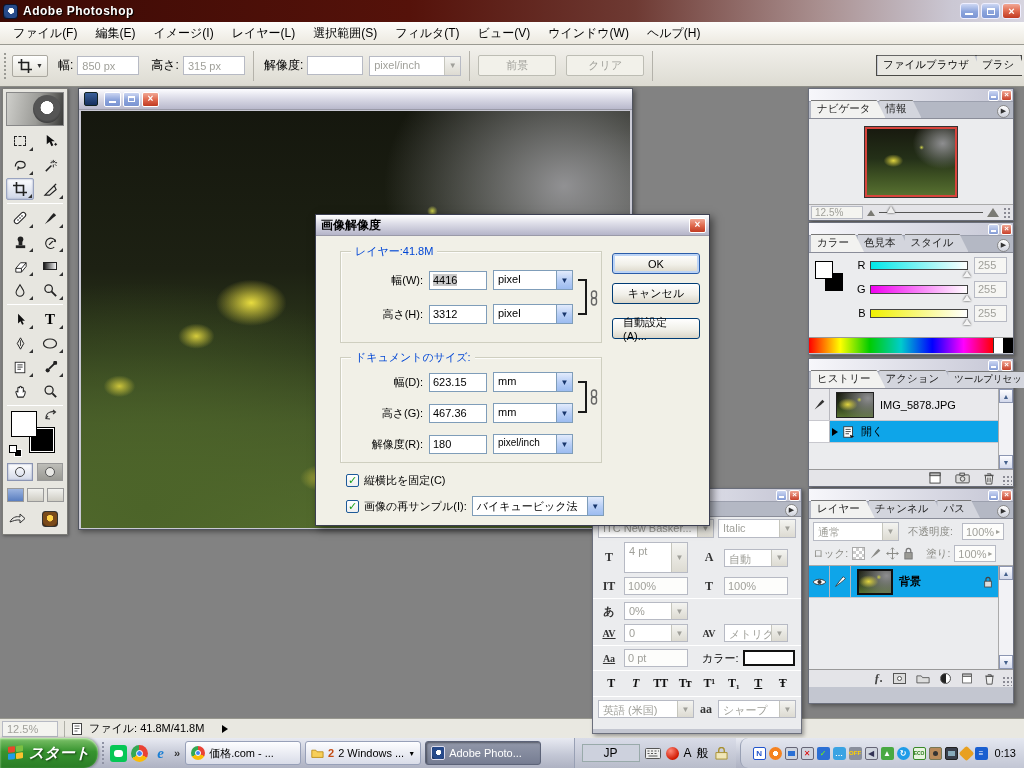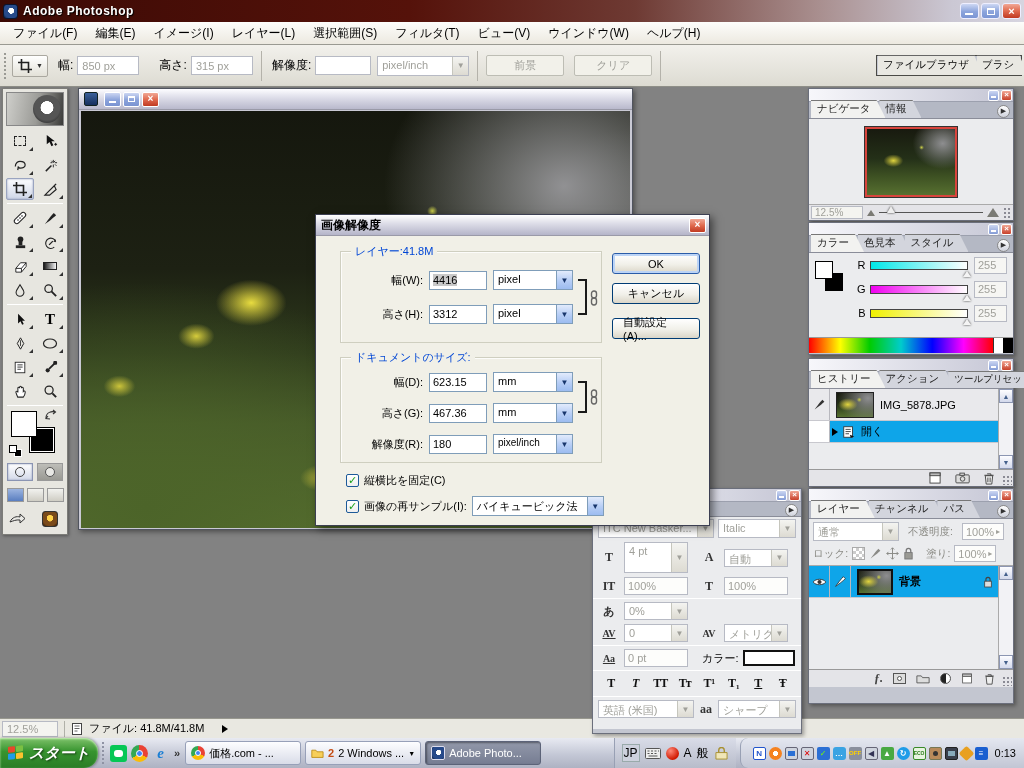--- a/index.html
+++ b/index.html
@@ -198,21 +198,21 @@
   <div class="toolchip">
     <svg width="16" height="16" viewBox="0 0 16 16">
         <path d="M4.5 1 V11.5 H15 M1 4.5 H11.5 V15" fill="none" stroke="#222" stroke-width="1.6"></path>
       </svg>
     <span style="font-size:7px;margin-left:3px;color:#333">▼</span>
   </div>
   <span class="olab">幅:</span>
   <div class="ofield">
       <span>850 px</span>
     </div>
-  <span class="olab" style="margin-left:20px">高さ:</span>
+  <span class="olab" style="margin-left:12px">高さ:</span>
   <div class="ofield">
       <span>315 px</span>
     </div>
   <div class="osep"></div>
   <span class="olab">解像度:</span>
   <div class="ofield" style="width:56px"></div>
   <div class="combo dis" style="width:92px;margin-left:6px">
     <span class="val">pixel/inch</span>
     <span class="da">▼</span>
   </div>
@@ -935,21 +935,21 @@
       </svg>
     <span style="color:#c44b12;font-weight:bold">2</span>
     <span>2 Windows ...</span>
     <span style="font-size:7px;margin-left:auto">▼</span>
   </div>
   <div class="taskbtn active">
     <div class="tico" style="background:radial-gradient(circle at 55% 45%,#fff 0 28%,#274a8a 30% 70%,#0c1c3a 100%);border:1px solid #dde"></div>
     <span>Adobe Photo...</span>
   </div>
   <div id="langzone" style="margin-left:auto">
-    <span style="background:#cdd1dd;padding:1px 1px;border:1px solid #9aa">JP</span>
+    <span style="background:#cdd1dd;padding:1px 21px;border:1px solid #9aa">JP</span>
     <svg width="16" height="11" viewBox="0 0 16 11">
         <rect x=".5" y=".5" width="15" height="10" rx="1" fill="#eee" stroke="#555"></rect>
         <path d="M2.5 3 h2 M6 3 h2 M9.5 3 h2 M13 3 h1 M2.5 5.5 h2 M6 5.5 h2 M9.5 5.5 h2 M3.5 8 h9" stroke="#555"></path>
       </svg>
     <div style="width:13px;height:13px;border-radius:50%;background:radial-gradient(circle at 35% 30%,#ff8878,#d01800 70%)"></div>
     <span>A</span>
     <span>般</span>
     <svg width="15" height="13" viewBox="0 0 16 14">
         <path d="M2 6 h12 v7 H2 Z" fill="#f0e6b8" stroke="#a89030"></path>
         <path d="M5 6 V3.5 a3 3 0 0 1 6 0 V6" fill="none" stroke="#a89030" stroke-width="1.5"></path>

